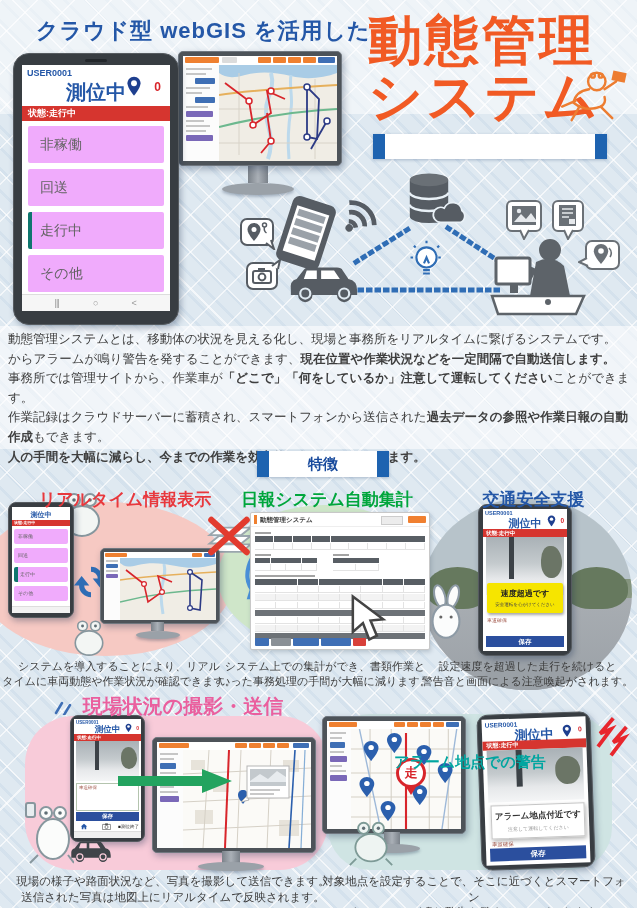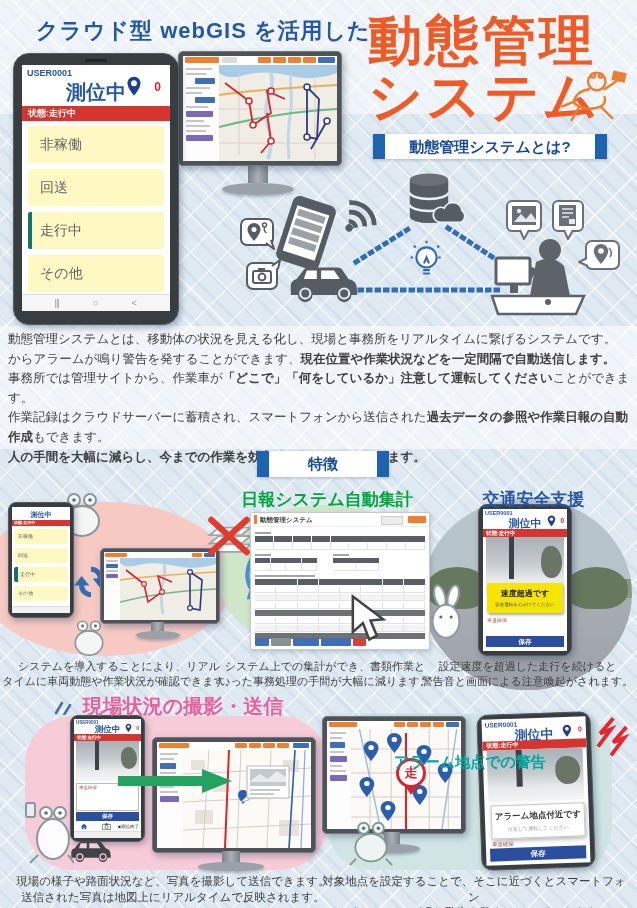--- a/index.html
+++ b/index.html
@@ -14,21 +14,21 @@
   .band{position:absolute;left:0;width:100%;}
   .banner{position:absolute;background:#fff;box-shadow:0 1px 3px rgba(40,70,120,.3);}
   .banner i{position:absolute;top:0;bottom:0;width:12px;background:#1e63b0;}
   .banner span{position:absolute;left:0;right:0;text-align:center;color:#17499c;font-weight:bold;}
   .phone{position:absolute;background:#383d42;border:1px solid #565b60;box-shadow:2px 3px 6px rgba(30,50,80,.35);}
   .screen{position:absolute;background:#fff;overflow:hidden;}
   .uid{position:absolute;color:#2457a7;font-weight:bold;white-space:nowrap;}
   .ptitle{position:absolute;left:0;width:100%;text-align:center;color:#2457a7;font-weight:bold;white-space:nowrap;}
   .statebar{position:absolute;left:0;right:0;background:#d6352f;color:#fff;font-weight:bold;white-space:nowrap;overflow:hidden;}
   .badge{position:absolute;color:#d8252b;font-weight:bold;}
-  .gbtn{position:relative;background:#fef9c3;border-radius:2px;color:#636363;white-space:nowrap;overflow:hidden;}
+  .gbtn{position:relative;background:#f0abfc;border-radius:2px;color:#636363;white-space:nowrap;overflow:hidden;}
   .gbtn.sel{border-left:4px solid #0f766e;}
   .savebar{position:absolute;background:#2b4f9e;color:#fff;font-weight:bold;text-align:center;}
   .snow{position:absolute;background:linear-gradient(180deg,#a9b1b6 0%,#c4cacd 45%,#e6e8ea 72%,#f4f5f6 100%);overflow:hidden;}
   .snow::before{content:"";position:absolute;left:30%;top:0;width:6%;height:72%;background:#3c4247;}
   .snow::after{content:"";position:absolute;right:3%;top:15%;width:26%;height:55%;background:#6b7566;border-radius:45% 55% 50% 50%;}
   .monitor{position:absolute;background:#4d5359;border-radius:5px;border:1px solid #70777f;box-shadow:2px 3px 7px rgba(30,50,80,.35);}
   .mscreen{position:absolute;left:4px;top:4px;right:4px;bottom:4px;background:#fff;overflow:hidden;}
   .mhead{position:absolute;left:0;top:0;right:0;height:9px;background:#fff;border-bottom:1px solid #e2e2e2;}
   .hb{position:absolute;top:1px;height:6px;border-radius:1px;}
   .msidebar{position:absolute;left:0;top:9px;bottom:0;background:#fcfcfc;border-right:1px solid #e2e2e2;overflow:hidden;}
@@ -171,21 +171,20 @@
         </g>
       </svg>
     </div>
   </div>
   <div class="neck" style="left:248px;top:164px;width:20px;height:19px;"></div>
   <div class="mbase" style="left:222px;top:183px;width:72px;height:12px;"></div>
 
   <div class="banner" style="left:373px;top:134px;width:234px;height:25px;">
     <i style="left:0;"></i>
       <i style="right:0;"></i>
-    <span style="top:4px;font-size:15px;">動態管理システムとは?</span>
   </div>
 
   <svg class="abs" style="left:348px;top:218px;width:160px;height:78px;" viewBox="0 0 160 78">
     <g stroke="#2f6db5" stroke-width="5" stroke-dasharray="1.5 7" stroke-linecap="square" fill="none">
       <path d="M8 44 L62 10"></path>
         <path d="M100 10 L152 44"></path>
         <path d="M12 72 H152"></path>
     </g>
   </svg>
   <svg class="abs" style="left:282px;top:198px;width:48px;height:70px;transform:rotate(18deg);" viewBox="0 0 34 50">
@@ -287,20 +286,21 @@
     <div><span class="bold">人の手間を大幅に減らし、今までの作業を効率的に行うことができます。</span></div>
   </div>
 
   <div class="banner" style="left:257px;top:451px;width:132px;height:26px;">
     <i style="left:0;"></i>
       <i style="right:0;"></i>
     <span style="top:4px;font-size:15px;">特徴</span>
   </div>
 
   <div class="circ" style="left:-22px;top:502px;width:256px;height:154px;background:#f6c9c3;z-index:1;"></div>
+  <div class="fhead" style="left:14px;top:488px;width:222px;font-size:17px;color:#e8383d;z-index:5;">リアルタイム情報表示</div>
   <svg class="abs" style="left:52px;top:490px;width:60px;height:52px;z-index:2;" viewBox="0 0 50 52" fill="#f3f6f4" stroke="#87979e" stroke-width="2">
     <circle cx="17" cy="10" r="6"></circle>
       <circle cx="33" cy="10" r="6"></circle>
       <ellipse cx="25" cy="31" rx="17" ry="15"></ellipse>
     <circle cx="17" cy="10" r="1.8" fill="#5f6e75" stroke="none"></circle>
       <circle cx="33" cy="10" r="1.8" fill="#5f6e75" stroke="none"></circle>
     <circle cx="6" cy="34" r="6" fill="none"></circle>
   </svg>
   <div class="phone" style="left:8px;top:502px;width:64px;height:114px;border-radius:8px;z-index:3;">
     <div class="screen" style="left:3px;top:4px;right:3px;bottom:4px;">

